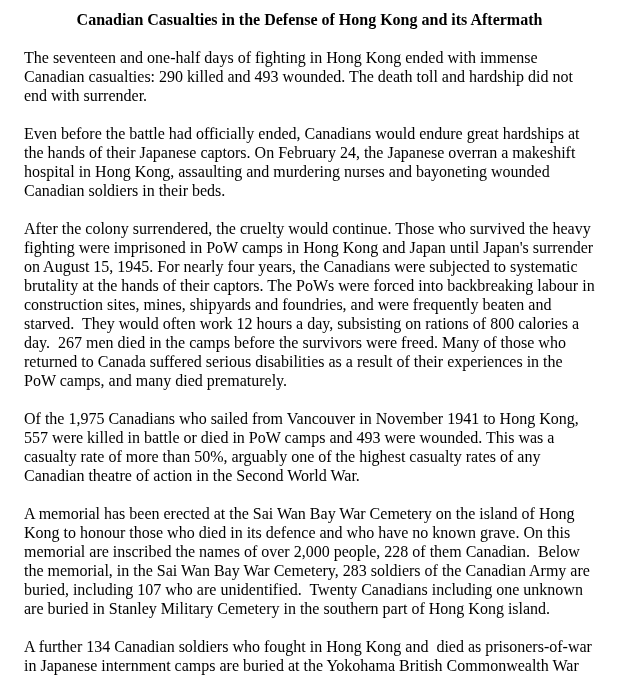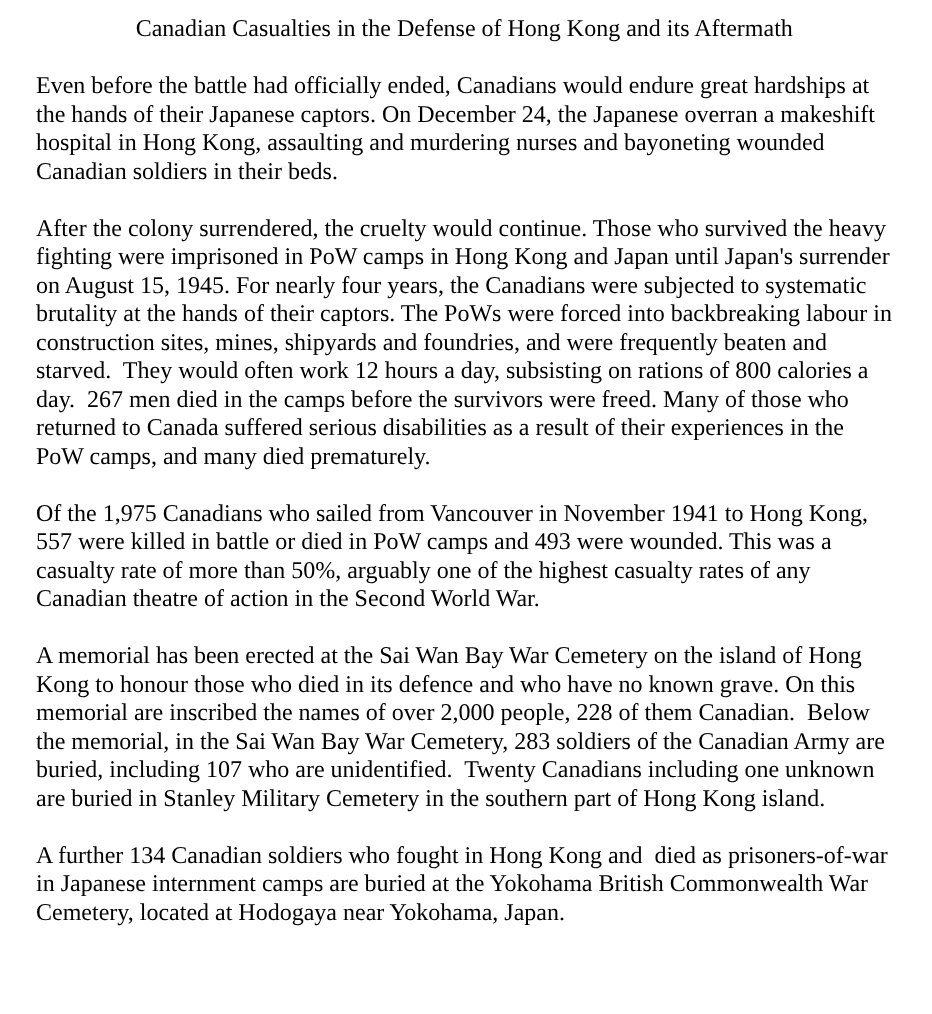--- a/index.html
+++ b/index.html
@@ -14,34 +14,35 @@
     background: #ffffff;
     color: #000000;
     font-family: "Liberation Serif", "DejaVu Serif", serif;
     font-size: 16px;
     line-height: 19px;
     padding: 8px 26px 0 24px;
     overflow: hidden;
   }
   .title {
     font-size: 16px;
-    font-weight: normal;
+    font-weight: bold;
     text-align: center;
     margin: 2px 0 0 0;
     line-height: 19px;
   }
   .para {
     margin: 19px 0 0 0;
     white-space: pre-wrap;
     text-align: left;
   }
 </style>
 </head>
 <body>
 
 <div class="page">
   <h1 class="title">Canadian Casualties in the Defense of Hong Kong and its Aftermath</h1>
-  <p class="para">Even before the battle had officially ended, Canadians would endure great hardships at the hands of their Japanese captors. On December 24, the Japanese overran a makeshift hospital in Hong Kong, assaulting and murdering nurses and bayoneting wounded Canadian soldiers in their beds.</p>
+  <p class="para">The seventeen and one-half days of fighting in Hong Kong ended with immense Canadian casualties: 290 killed and 493 wounded. The death toll and hardship did not end with surrender.</p>
+  <p class="para">Even before the battle had officially ended, Canadians would endure great hardships at the hands of their Japanese captors. On February 24, the Japanese overran a makeshift hospital in Hong Kong, assaulting and murdering nurses and bayoneting wounded Canadian soldiers in their beds.</p>
   <p class="para">After the colony surrendered, the cruelty would continue. Those who survived the heavy fighting were imprisoned in PoW camps in Hong Kong and Japan until Japan's surrender on August 15, 1945. For nearly four years, the Canadians were subjected to systematic brutality at the hands of their captors. The PoWs were forced into backbreaking labour in construction sites, mines, shipyards and foundries, and were frequently beaten and starved.  They would often work 12 hours a day, subsisting on rations of 800 calories a day.  267 men died in the camps before the survivors were freed. Many of those who returned to Canada suffered serious disabilities as a result of their experiences in the PoW camps, and many died prematurely.</p>
   <p class="para">Of the 1,975 Canadians who sailed from Vancouver in November 1941 to Hong Kong,  557 were killed in battle or died in PoW camps and 493 were wounded. This was a casualty rate of more than 50%, arguably one of the highest casualty rates of any Canadian theatre of action in the Second World War.</p>
   <p class="para">A memorial has been erected at the Sai Wan Bay War Cemetery on the island of Hong Kong to honour those who died in its defence and who have no known grave. On this memorial are inscribed the names of over 2,000 people, 228 of them Canadian.  Below the memorial, in the Sai Wan Bay War Cemetery, 283 soldiers of the Canadian Army are buried, including 107 who are unidentified.  Twenty Canadians including one unknown are buried in Stanley Military Cemetery in the southern part of Hong Kong island.</p>
   <p class="para">A further 134 Canadian soldiers who fought in Hong Kong and  died as prisoners-of-war in Japanese internment camps are buried at the Yokohama British Commonwealth War Cemetery, located at Hodogaya near Yokohama, Japan.</p>
 </div>
 
 </body></html>

